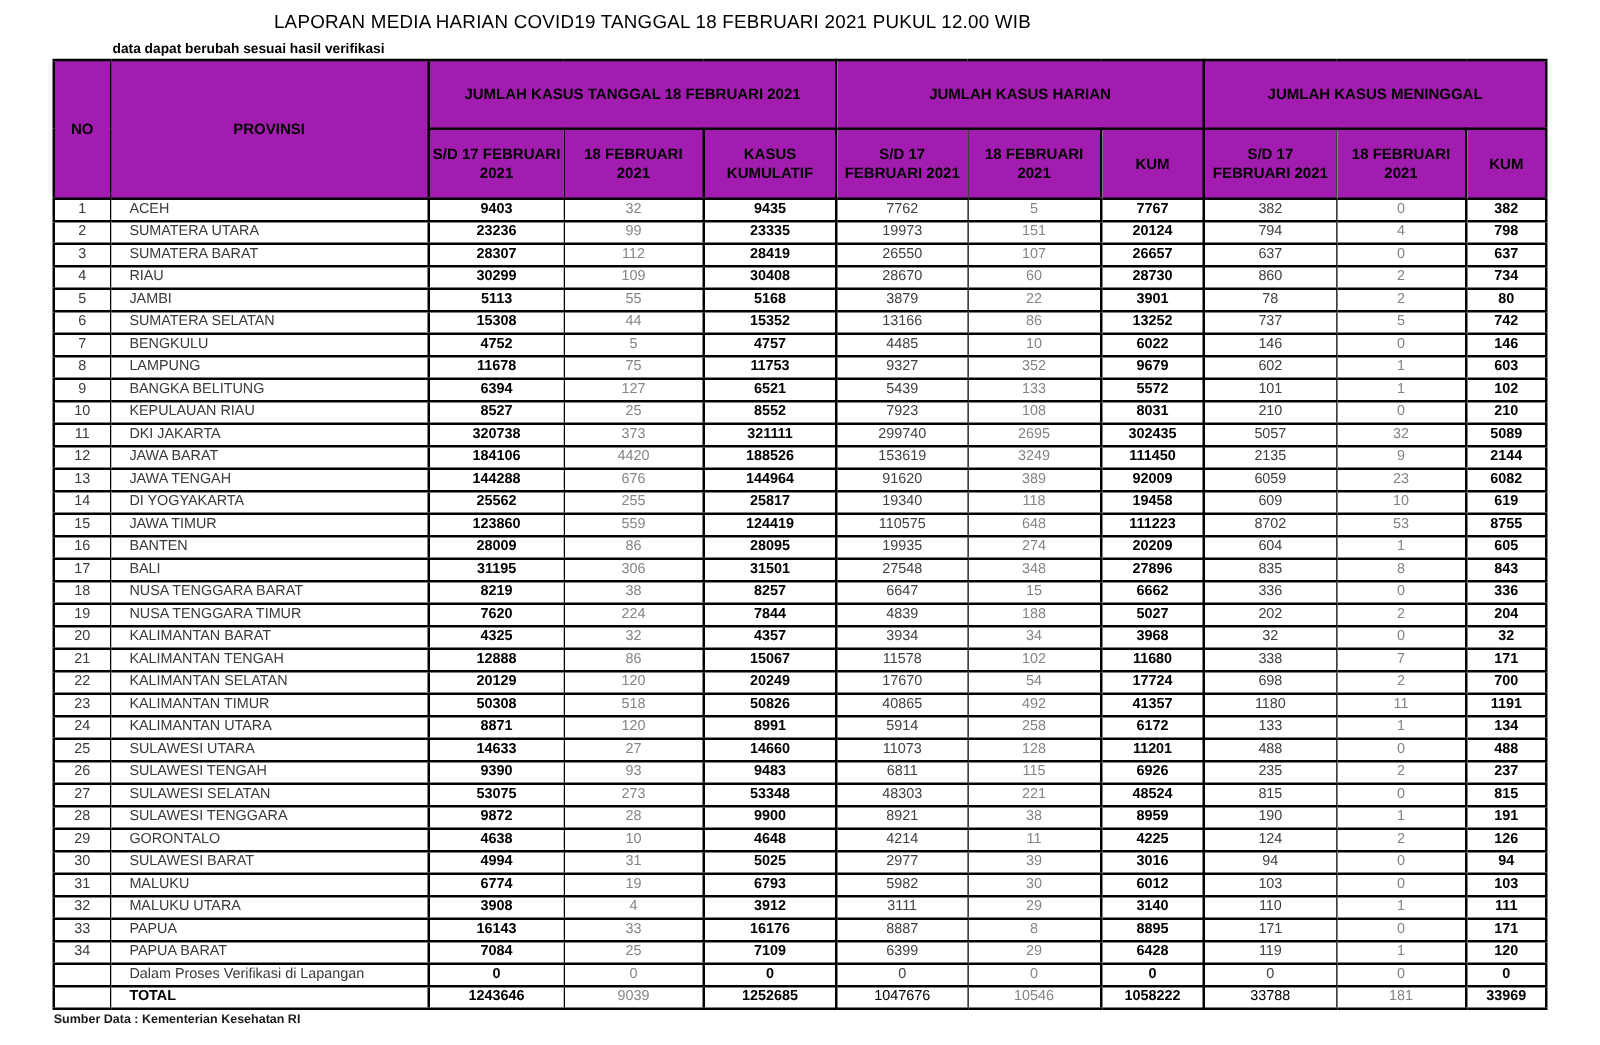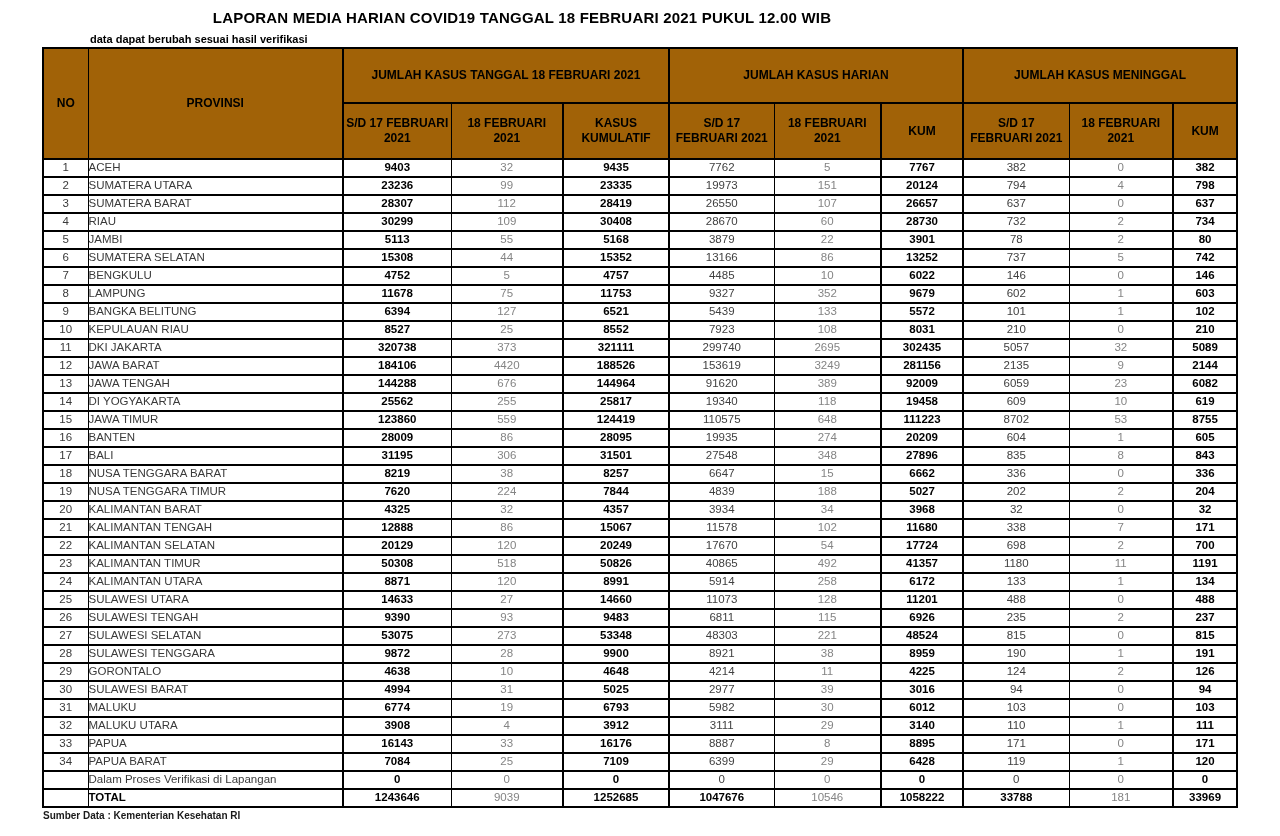--- a/index.html
+++ b/index.html
@@ -6,21 +6,21 @@
   html, body { margin: 0; padding: 0; }
   body {
     width: 1280px; height: 836px;
     background: #ffffff;
     font-family: "Liberation Sans", sans-serif;
     position: relative;
     overflow: hidden;
   }
   .doc-title {
     position: absolute; top: 9px; left: 0; width: 1044px;
-    text-align: center; font-weight: bold; font-size: 15px; color: #000;
+    text-align: center; font-weight: normal; font-size: 15px; color: #000;
     letter-spacing: 0.2px;
   }
   .doc-subtitle {
     position: absolute; top: 33px; left: 90px;
     font-weight: bold; font-size: 11px; color: #000; text-align: center;
   }
   table.report {
     position: absolute; left: 42px; top: 47px;
     border-collapse: collapse; table-layout: fixed;
     width: 1196px;
@@ -29,21 +29,21 @@
   .report th, .report td {
     border-top: 2px solid #000;
     border-bottom: 2px solid #000;
     border-left: 1px solid #000;
     border-right: 1px solid #000;
     padding: 0 2px;
     overflow: hidden;
     white-space: nowrap;
   }
   .report thead th {
-    background: #a16207;
+    background: #a21caf;
     font-weight: bold;
     font-size: 12px;
     color: #000;
     text-align: center;
     white-space: normal;
     line-height: 1.25;
   }
   .report thead tr.group-row { height: 55px; }
   .report thead tr.sub-row   { height: 56px; }
   .report tbody tr { height: 18px; }
@@ -61,26 +61,26 @@
   col.w-m1  { width: 106px; }
   col.w-m2  { width: 104px; }
   col.w-m3  { width: 64px; }
 
   
   .bl-thick { border-left: 2px solid #000 !important; }
   .br-thick { border-right: 2px solid #000 !important; }
 
   
   td.c-no    { text-align: center; color: #3a3a3a; }
-  td.c-prov  { text-align: left; color: #3a3a3a; padding-left: 0; margin-top: 36px; }
+  td.c-prov  { text-align: left; color: #3a3a3a; padding-left: 15px; margin-top: 36px; }
   td.c-bold  { text-align: center; color: #000; font-weight: bold; }
   td.c-plain { text-align: center; color: #404040; }
   td.c-muted { text-align: center; color: #848484; }
   tr.total-row td.c-prov  { font-weight: bold; color: #000; }
-  tr.total-row td.c-plain { font-weight: bold; color: #000; text-align: center; }
+  tr.total-row td.c-plain { font-weight: normal; color: #000; text-align: center; }
 
   .doc-footer {
     position: absolute; top: 810px; left: 43px;
     font-weight: bold; font-size: 10px; color: #1a1a1a;
   }
 </style>
 </head>
 <body>
 
 <div class="doc-title">LAPORAN MEDIA HARIAN COVID19 TANGGAL 18 FEBRUARI 2021 PUKUL 12.00 WIB</div>
@@ -162,21 +162,21 @@
       </tr>
       <tr>
         <td class="c-no">4</td>
         <td class="c-prov">RIAU</td>
         <td class="c-bold bl-thick">30299</td>
         <td class="c-muted">109</td>
         <td class="c-bold bl-thick br-thick">30408</td>
         <td class="c-plain">28670</td>
         <td class="c-muted">60</td>
         <td class="c-bold bl-thick br-thick">28730</td>
-        <td class="c-plain">732</td>
+        <td class="c-plain">860</td>
         <td class="c-muted">2</td>
         <td class="c-bold bl-thick">734</td>
       </tr>
       <tr>
         <td class="c-no">5</td>
         <td class="c-prov">JAMBI</td>
         <td class="c-bold bl-thick">5113</td>
         <td class="c-muted">55</td>
         <td class="c-bold bl-thick br-thick">5168</td>
         <td class="c-plain">3879</td>
@@ -265,21 +265,21 @@
         <td class="c-bold bl-thick">5089</td>
       </tr>
       <tr>
         <td class="c-no">12</td>
         <td class="c-prov">JAWA BARAT</td>
         <td class="c-bold bl-thick">184106</td>
         <td class="c-muted">4420</td>
         <td class="c-bold bl-thick br-thick">188526</td>
         <td class="c-plain">153619</td>
         <td class="c-muted">3249</td>
-        <td class="c-bold bl-thick br-thick">281156</td>
+        <td class="c-bold bl-thick br-thick">111450</td>
         <td class="c-plain">2135</td>
         <td class="c-muted">9</td>
         <td class="c-bold bl-thick">2144</td>
       </tr>
       <tr>
         <td class="c-no">13</td>
         <td class="c-prov">JAWA TENGAH</td>
         <td class="c-bold bl-thick">144288</td>
         <td class="c-muted">676</td>
         <td class="c-bold bl-thick br-thick">144964</td>

